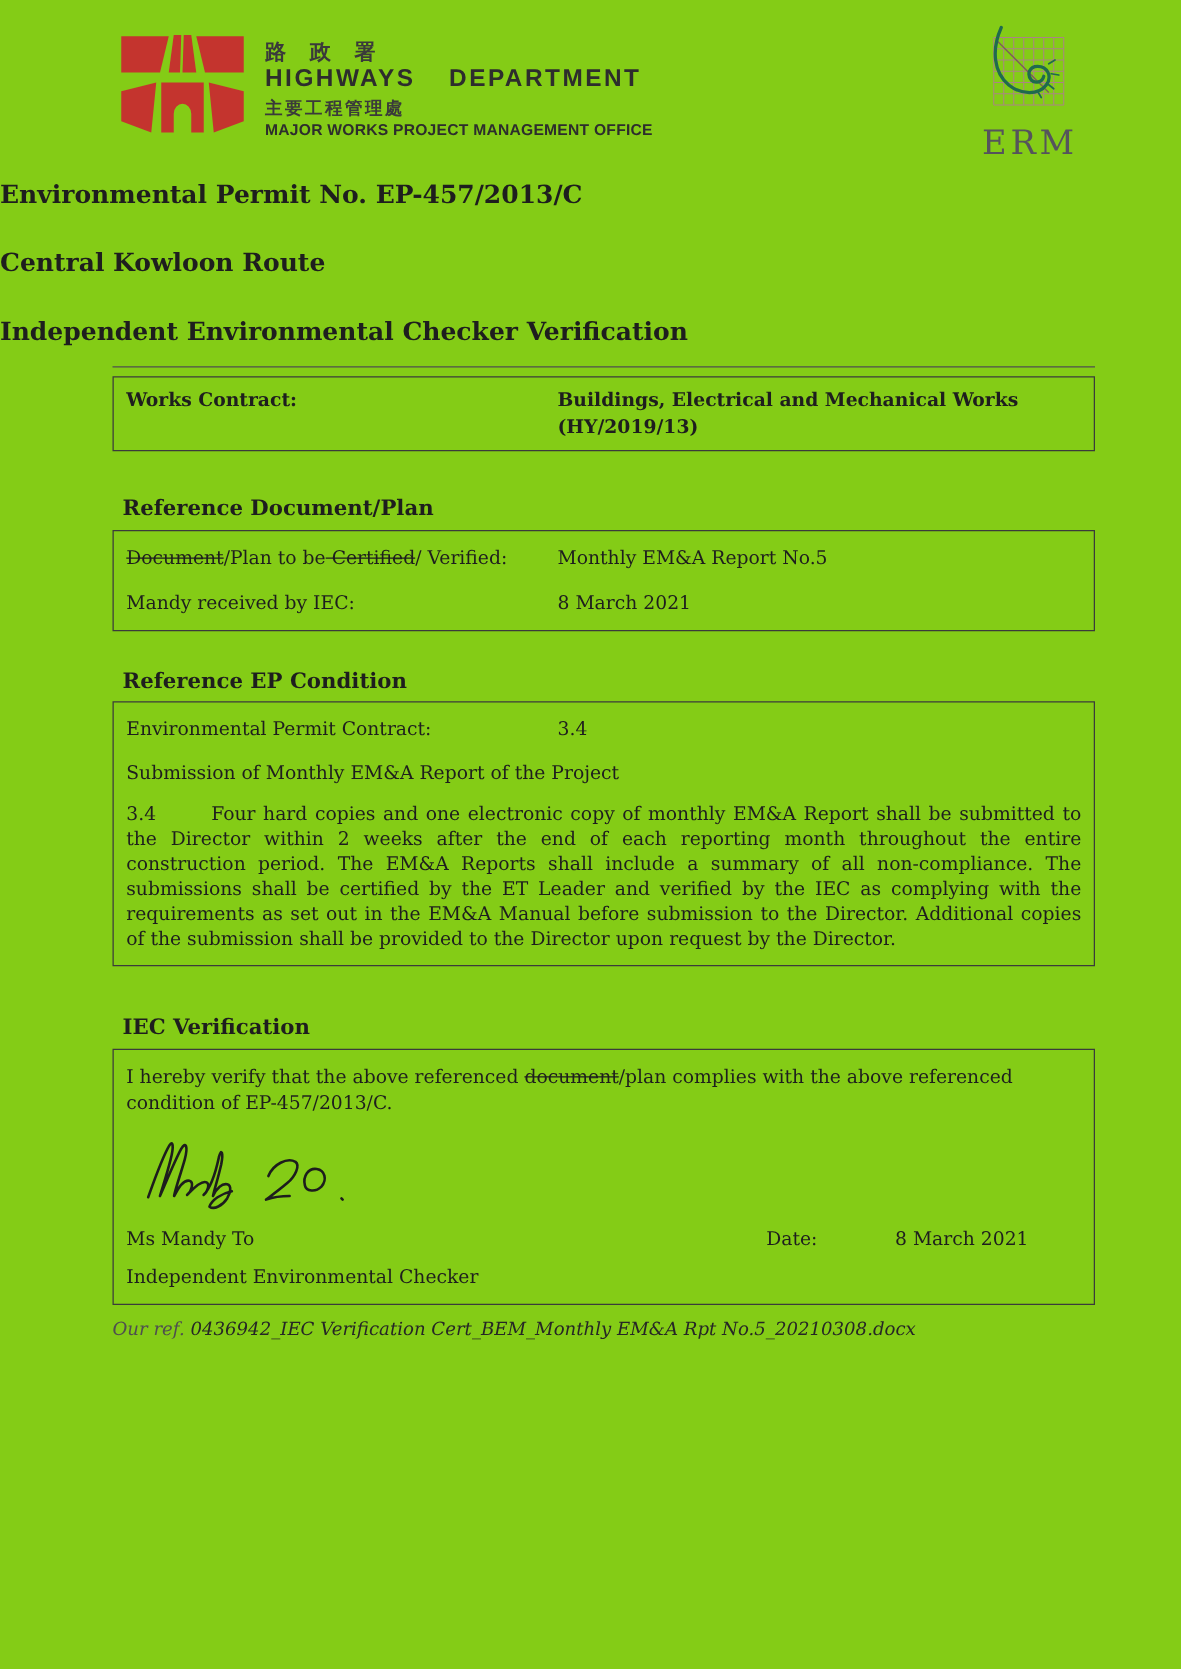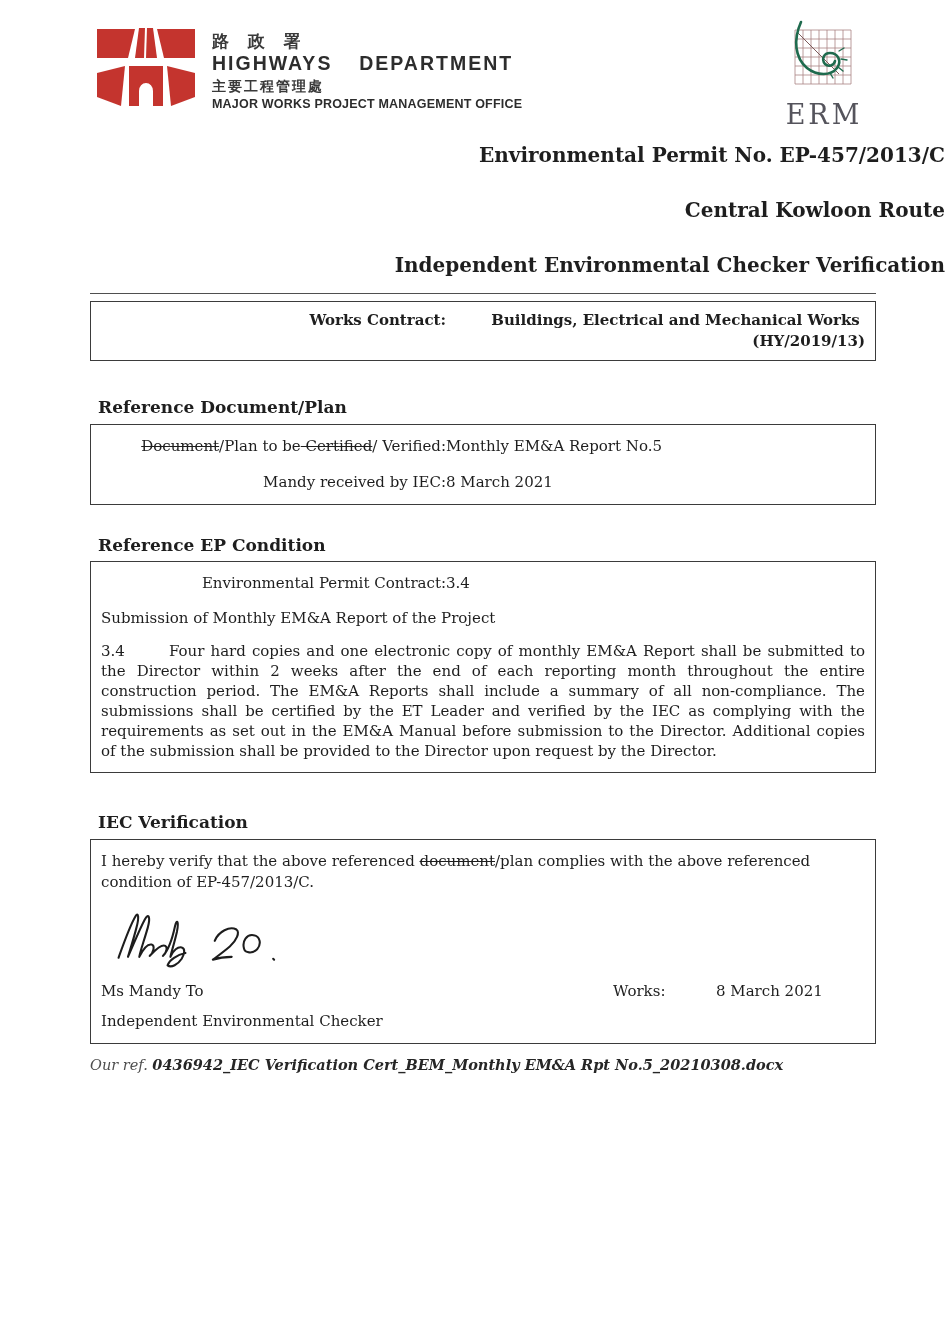--- a/index.html
+++ b/index.html
@@ -1,54 +1,54 @@
 <!DOCTYPE html>
 <html><head>
 <meta charset="utf-8">
 <style>
   * { margin:0; padding:0; box-sizing:border-box; }
   html,body { background:#e8e8e8; }
   .page {
     position:relative;
     width:945px; height:1335px;
     margin:0 auto;
-    background:#ffffff;
+    background:#84cc16;
     font-family:"DejaVu Serif","Liberation Serif",serif;
     color:#1e1e1e;
     overflow:hidden;
   }
   
   .header {
     display:flex; justify-content:space-between; align-items:flex-start;
     padding:26px 78px 0 95px;
     height:126px;
   }
   .hyd { display:flex; gap:15px; align-items:flex-start; }
   .hyd-text { padding-top:6px; font-family:"Liberation Sans",sans-serif; }
   .hyd-zh   { font-size:17px; font-weight:bold; letter-spacing:7px; color:#3a3a3a; line-height:1.15; }
   .hyd-en   { font-size:19.5px; font-weight:bold; letter-spacing:2px; word-spacing:6px; color:#2d2d2d; line-height:1.2; }
   .hyd-zh2  { font-size:14px; font-weight:bold; letter-spacing:2px; color:#3a3a3a; line-height:1.35; margin-top:2px; }
   .hyd-en2  { font-size:12.5px; font-weight:600; letter-spacing:0.2px; color:#2d2d2d; line-height:1.3; }
   .erm-block { width:86px; text-align:center; margin-top:-6px; }
   .erm-word { font-size:27px; letter-spacing:3px; color:#55545c; line-height:1; margin-top:1px; }
   
-  .title { text-align:right; font-weight:bold; font-size:20px; line-height:1; }
+  .title { text-align:left; font-weight:bold; font-size:20px; line-height:1; }
   .title-1 { margin-top:19px; }
   .title-2 { margin-top:35px; }
   .title-3 { margin-top:35px; }
   
   .pre-rule { width:786px; margin:18px 0 7px 90px; border-top:1.3px solid #4f4f4f; }
   .box {
     width:786px; margin-left:90px;
     border:1.5px solid #3b3b3b;
     padding:11px 10px;
     font-size:15px;
   }
   .section-heading { margin:0 0 0 98px; font-weight:bold; font-size:17px; line-height:1.1; }
-  .row { display:flex; line-height:21px;text-align:right; }
+  .row { display:flex; line-height:21px; }
   .row + .row { margin-top:15px; }
   .row .label { width:345px; flex-shrink:0; }
   .bold { font-weight:bold; }
   .strike { text-decoration:line-through; text-decoration-thickness:1.2px; }
   .prewrap { white-space:pre-wrap; }
   
   .box-works { padding:8px 10px; }
   .box-works .row { line-height:21px; }
   
   .cond-subject { margin-top:14px; line-height:21px; }
@@ -57,21 +57,21 @@
   
   .statement { line-height:21px; max-width:766px; }
   .sig-wrap { margin:12px 0 0 4px; height:66px; }
   .sig-row { display:flex; margin-top:10px; line-height:21px; }
   .sig-name { width:512px; flex-shrink:0; }
   .sig-date-label { width:103px; flex-shrink:0; }
   .sig-title-row { margin-top:9px; line-height:21px; }
   
   .footer { margin:12px 0 0 90px; font-style:italic; font-size:14.5px; }
   .footer .ref-label { color:#4f4f4f; }
-  .footer .ref-value { font-weight:bold; color:#262626;text-align:right; }
+  .footer .ref-value { font-weight:normal; color:#262626;text-align:right; }
   
   .gap-a { margin-top:37px; }
   .gap-b { margin-top:31px; }
   .gap-c { margin-top:40px; }
   .mt7 { margin-top:7px; }
 </style>
 </head>
 <body>
 
 <div class="page">
@@ -177,21 +177,21 @@
           <path d="M8,56 C13,42 20,22 26,12 C29,7 30,13 27,24 C24,36 20,48 18,55 C23,44 30,26 36,15 C40,8 42,13 39,24 C35,38 31,49 30,55 C34,47 39,41 43,42 C47,43 45,51 41,54 C45,50 51,43 56,43 C61,43 59,51 55,54 C60,49 65,36 68,22 C70,14 72,18 70,28 C67,41 64,50 63,55 C66,48 71,44 75,45 C79,46 78,52 75,57 C71,63 64,67 60,64 C62,58 70,53 79,51"></path>
           <path d="M110,38 C114,28 126,22 133,26 C137,29 133,38 126,44 C119,50 112,55 108,58 C114,56 122,55 128,55"></path>
           <path d="M141,46 C139,38 144,31 151,32 C158,33 160,41 155,47 C150,52 142,51 141,46"></path>
           <path d="M172,57 L173,58"></path>
         </g>
       </svg>
     </div>
 
     <div class="sig-row">
       <span class="sig-name">Ms Mandy To</span>
-      <span class="sig-date-label">Works:</span>
+      <span class="sig-date-label">Date:</span>
       <span>8 March 2021</span>
     </div>
     <div class="sig-title-row">Independent Environmental Checker</div>
   </div>
 
   <div class="footer">
     <span class="ref-label">Our ref.</span>
     <span class="ref-value">0436942_IEC Verification Cert_BEM_Monthly EM&amp;A Rpt No.5_20210308.docx</span>
   </div>
 

